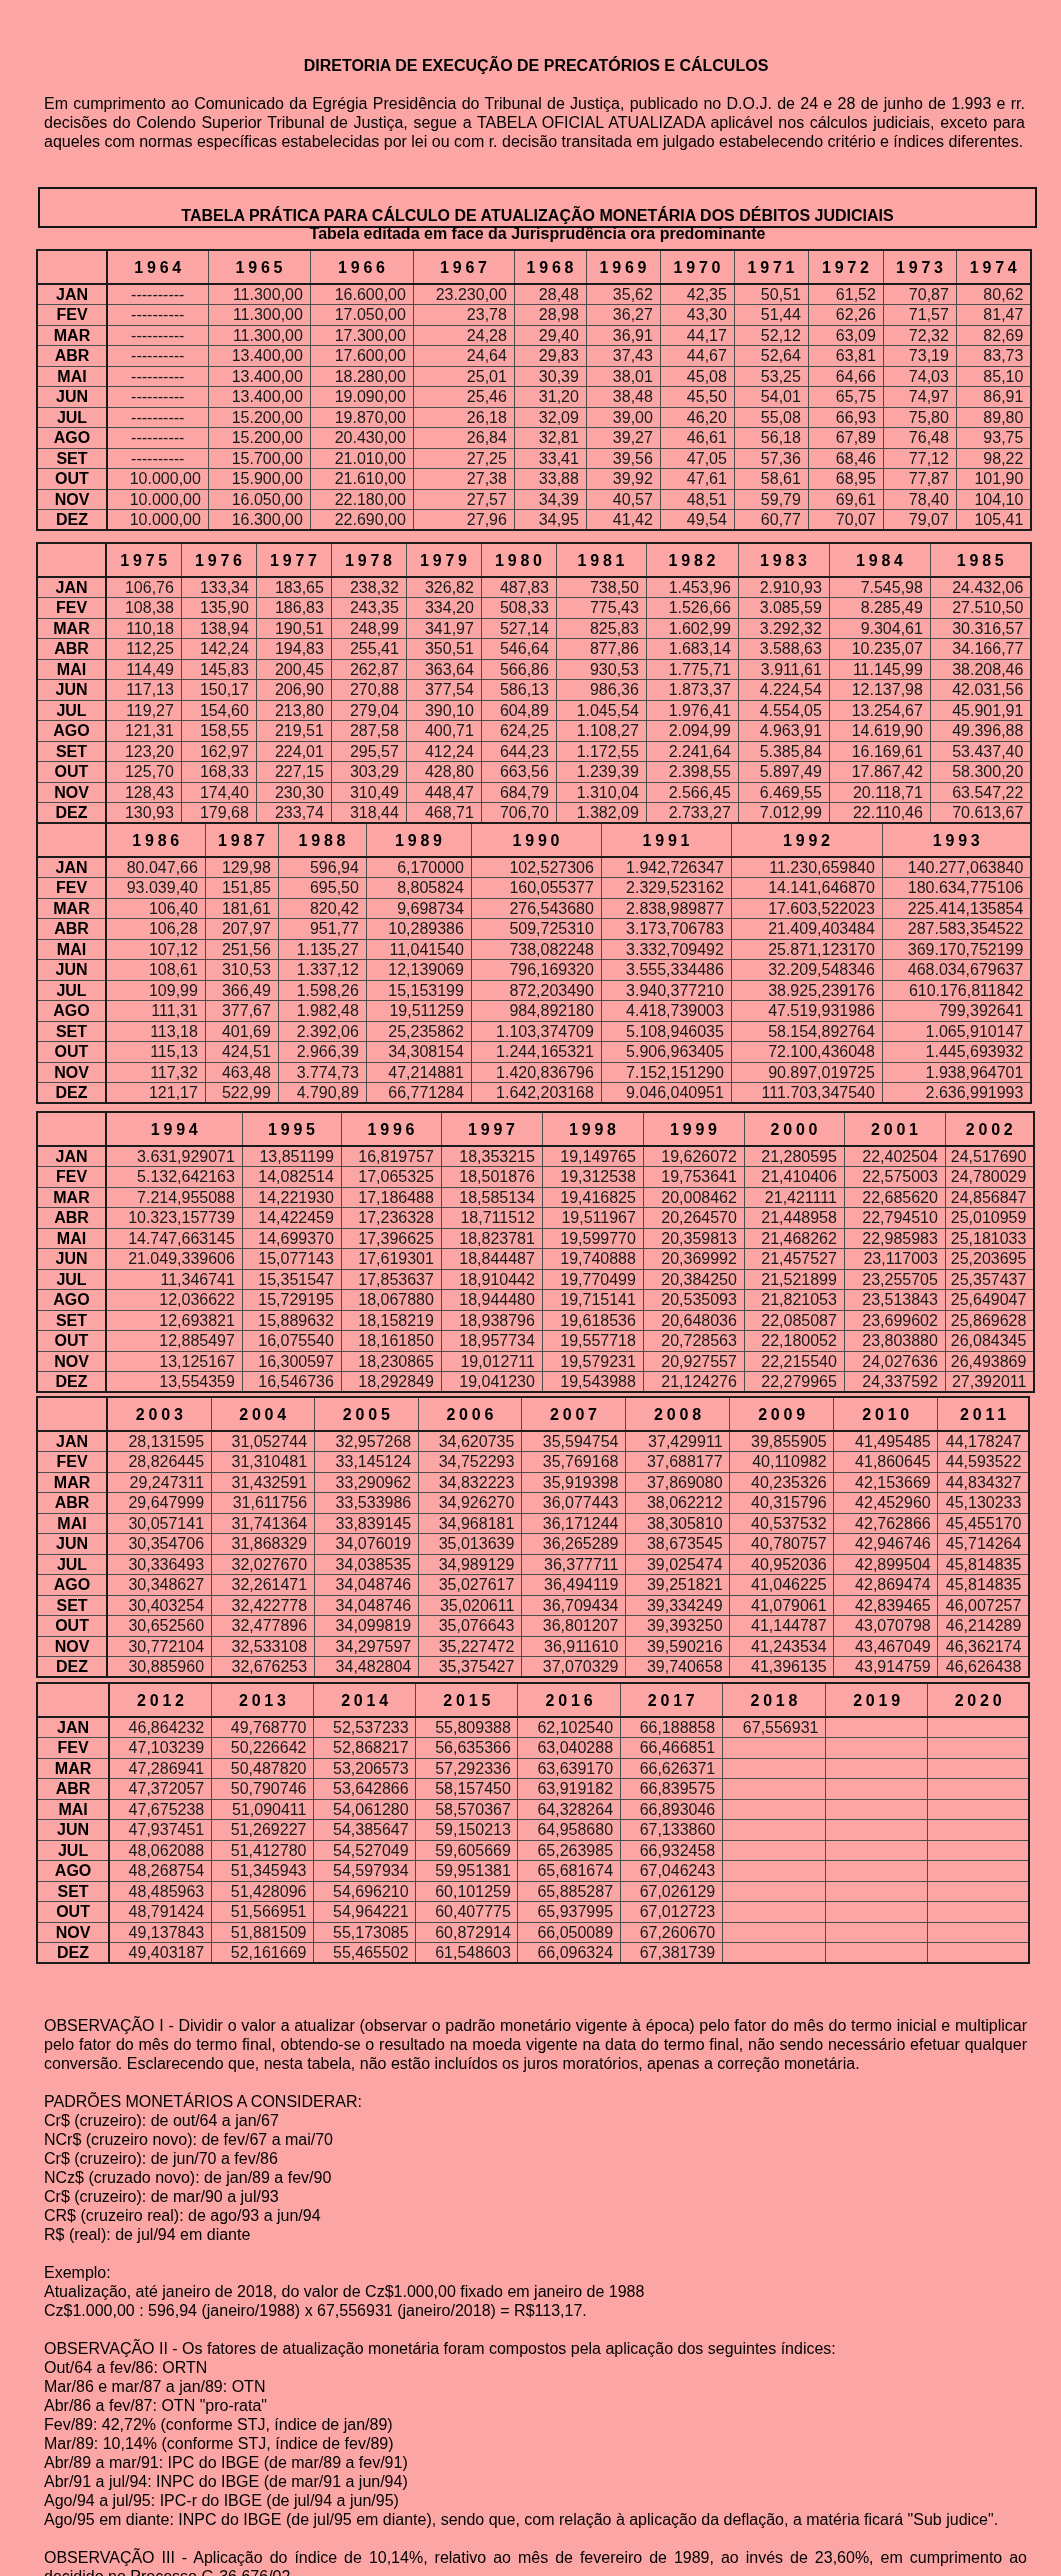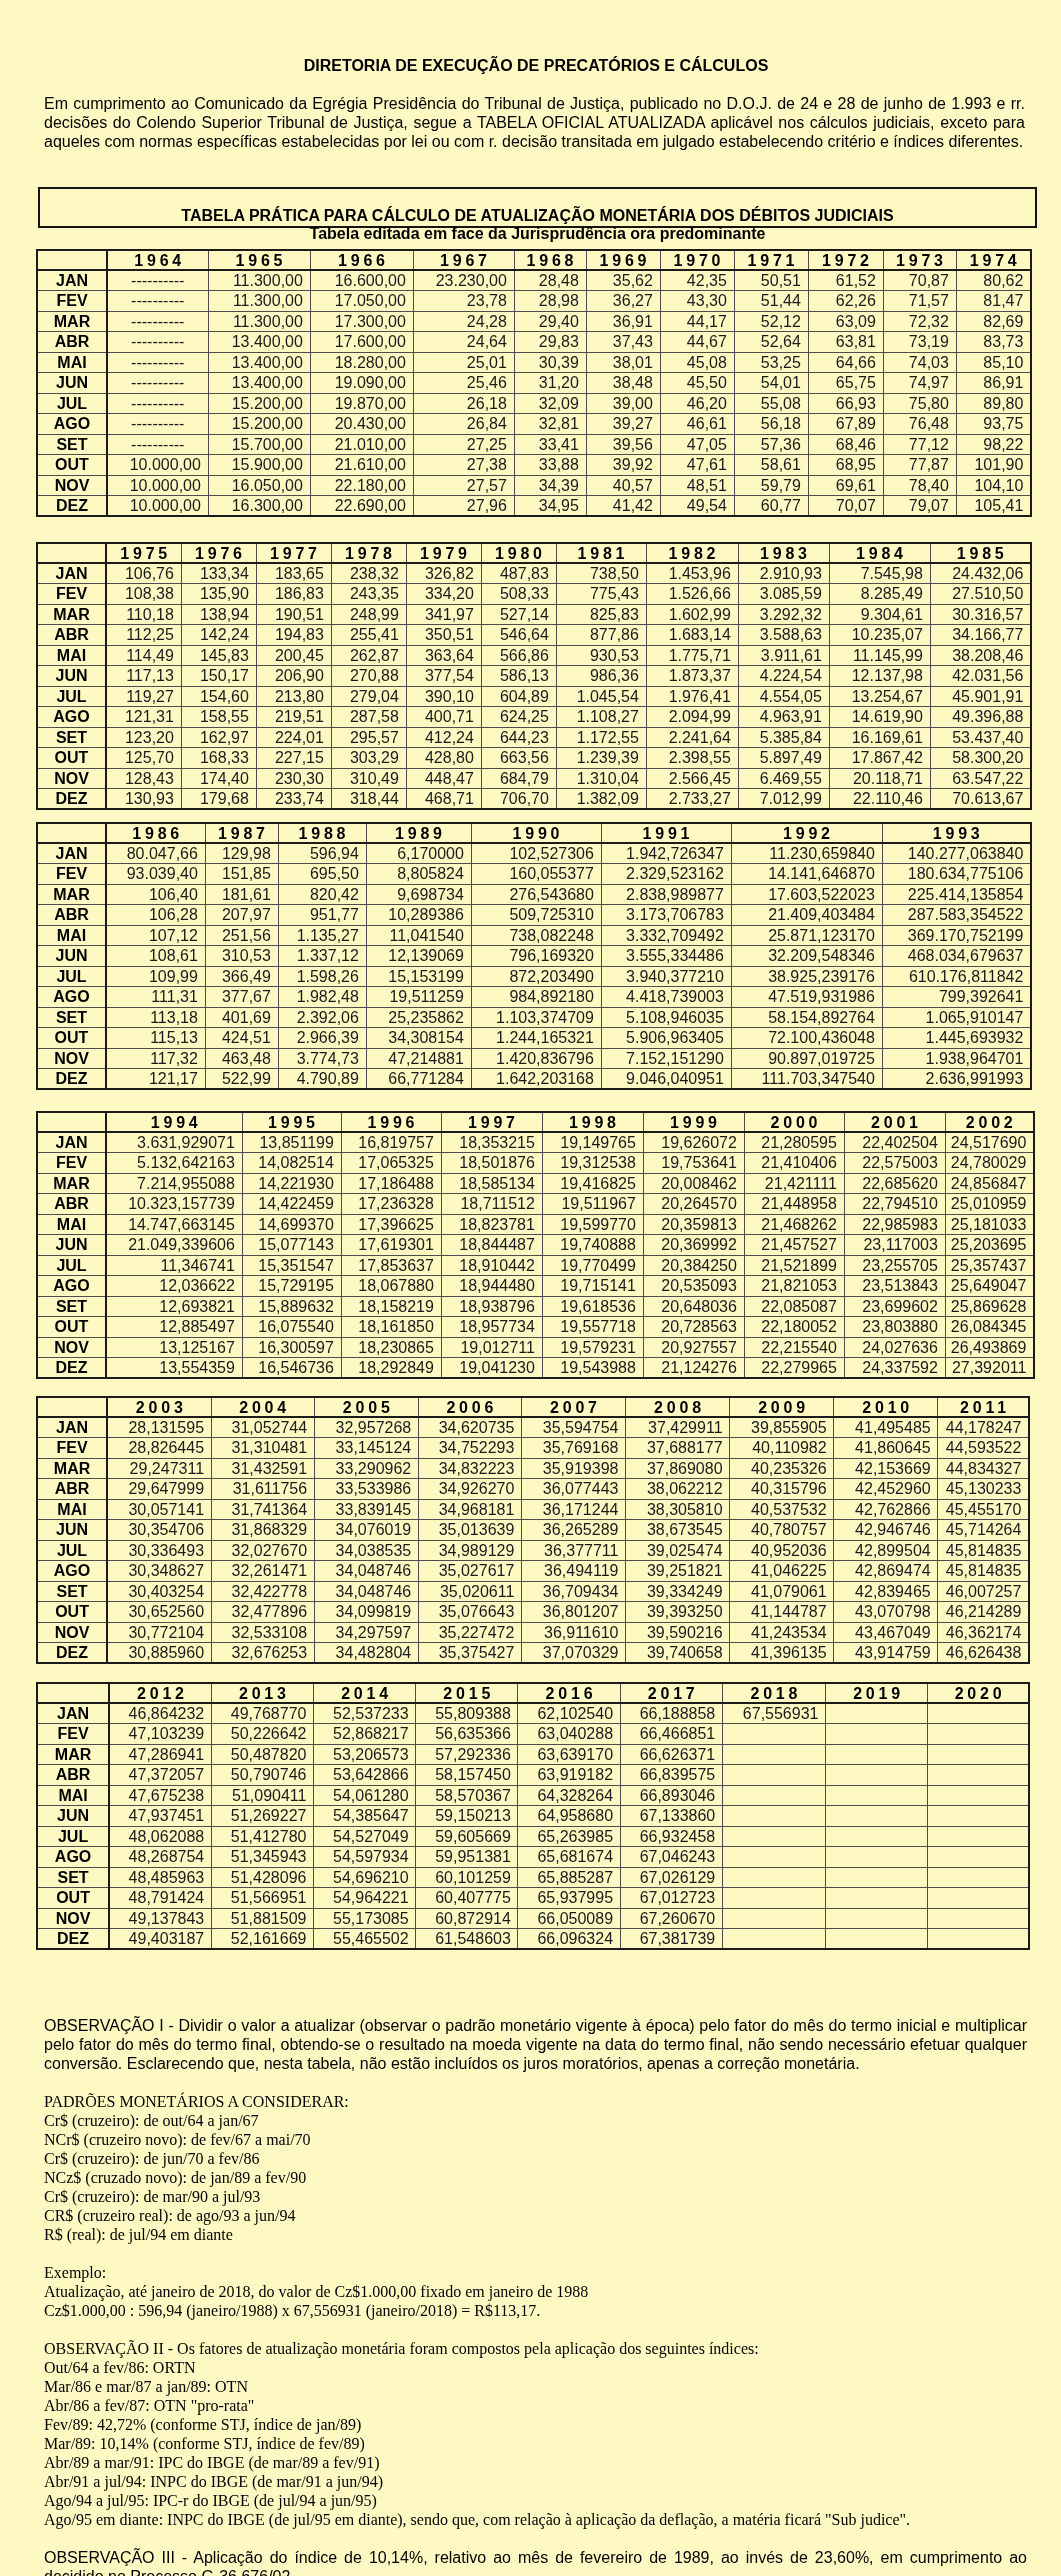--- a/index.html
+++ b/index.html
@@ -1,19 +1,19 @@
 <!DOCTYPE html>
 <html style="font-size:15px"><head>
 <meta charset="utf-8">
 <style>
   html, body { margin:0; padding:0; background:#ffffff; }
   #page {
     position:relative; width:1061px; height:2576px; overflow:hidden;
     font-family:"Liberation Sans", sans-serif; font-size:16px; color:#000;
-    background:#fef9c3;
+    background:#fca5a5;
   }
   .doc-title {
     position:absolute; top:56px; left:0; width:1072px; text-align:center;
     font-weight:bold; line-height:19px; white-space:nowrap;
   }
   .intro {
     position:absolute; top:94px; left:44px; width:981px; margin:0;
     line-height:19px; text-align:justify;
   }
   .table-box {
@@ -26,40 +26,40 @@
   .idx-table {
     position:absolute; left:36px; height:268px;
     border-collapse:collapse; table-layout:fixed;
     border:2.8px solid #1b1b1b;
   }
   .idx-table th, .idx-table td {
     border:1.9px solid #4d4d4d; padding:0 6.6px 0 1.9px;
     font-size:16px; line-height:17px; white-space:nowrap; overflow:hidden;
     text-align:right; vertical-align:middle; color:#1a1a1a; font-weight:normal;
   }
-  .idx-table thead tr { height:20px; }
+  .idx-table thead tr { height:34px; }
   .idx-table tbody tr { height:20.5px; }
   .idx-table th.year {
     text-align:center; font-weight:bold; letter-spacing:3.8px; padding:0 0 0 3.8px;
     border-bottom:2.8px solid #1b1b1b; color:#000;
   }
   .idx-table th.corner { border-bottom:2.8px solid #1b1b1b; border-right:2.8px solid #1b1b1b; }
   .idx-table td.month {
     text-align:center; font-weight:bold; padding:0; color:#000;
     border-right:2.8px solid #1b1b1b;
   }
   .idx-table td.dash { text-align:center; padding:0; }
 
   .notes {
     position:absolute; top:1969px; left:44px; width:983px;
     line-height:19px;
     margin-top:47px;
   }
   .notes .just { margin:0; text-align:justify; }
-  .notes .line { white-space:nowrap;font-family:Liberation Serif, serif; }
+  .notes .line { white-space:nowrap; }
   .notes .gap { height:19px; }
 </style>
 </head>
 <body>
 
 <div id="page">
 
   <div class="doc-title">DIRETORIA DE EXECUÇÃO DE PRECATÓRIOS E CÁLCULOS</div>
   <p class="intro">Em cumprimento ao Comunicado da Egrégia Presidência do Tribunal de Justiça, publicado no D.O.J. de 24 e 28 de junho de 1.993 e rr. decisões do Colendo Superior Tribunal de Justiça, segue a TABELA OFICIAL ATUALIZADA aplicável nos cálculos judiciais, exceto para aqueles com normas específicas estabelecidas por lei ou com r. decisão transitada em julgado estabelecendo critério e índices diferentes.</p>
 

